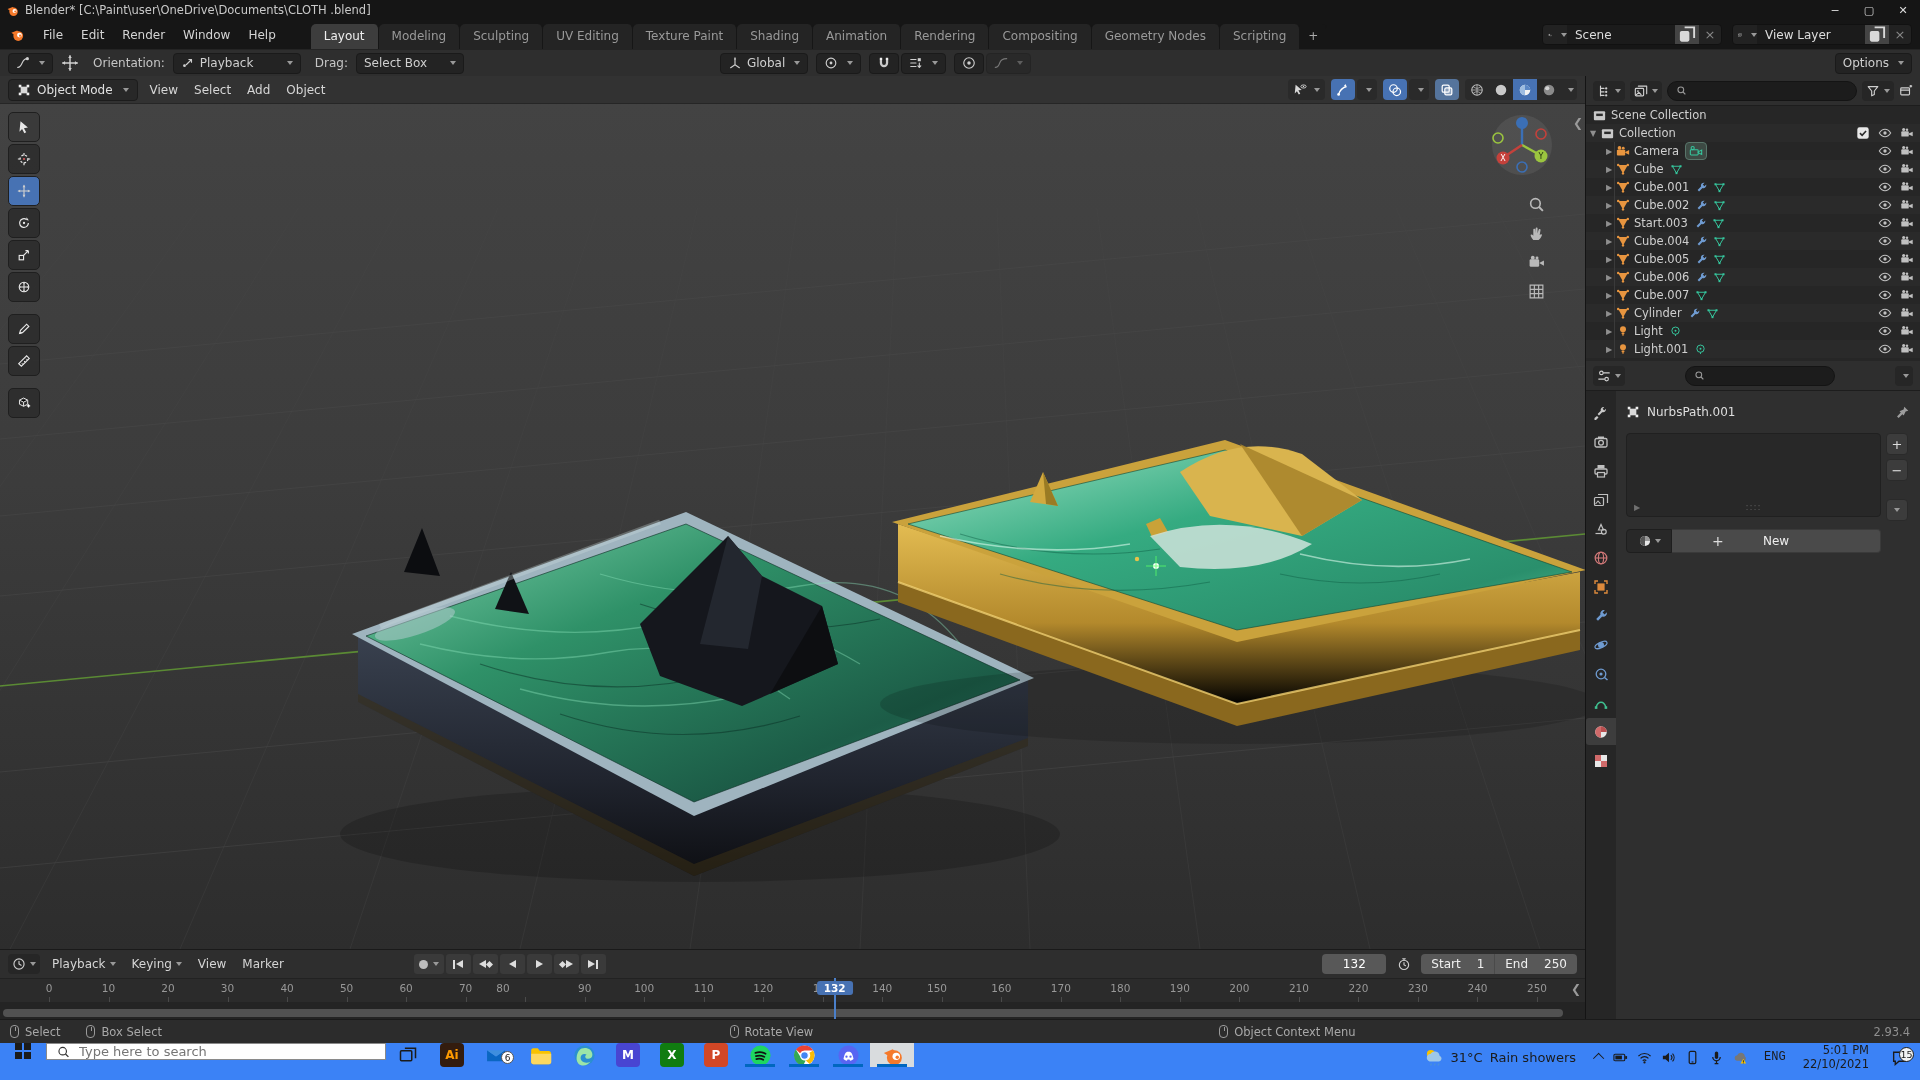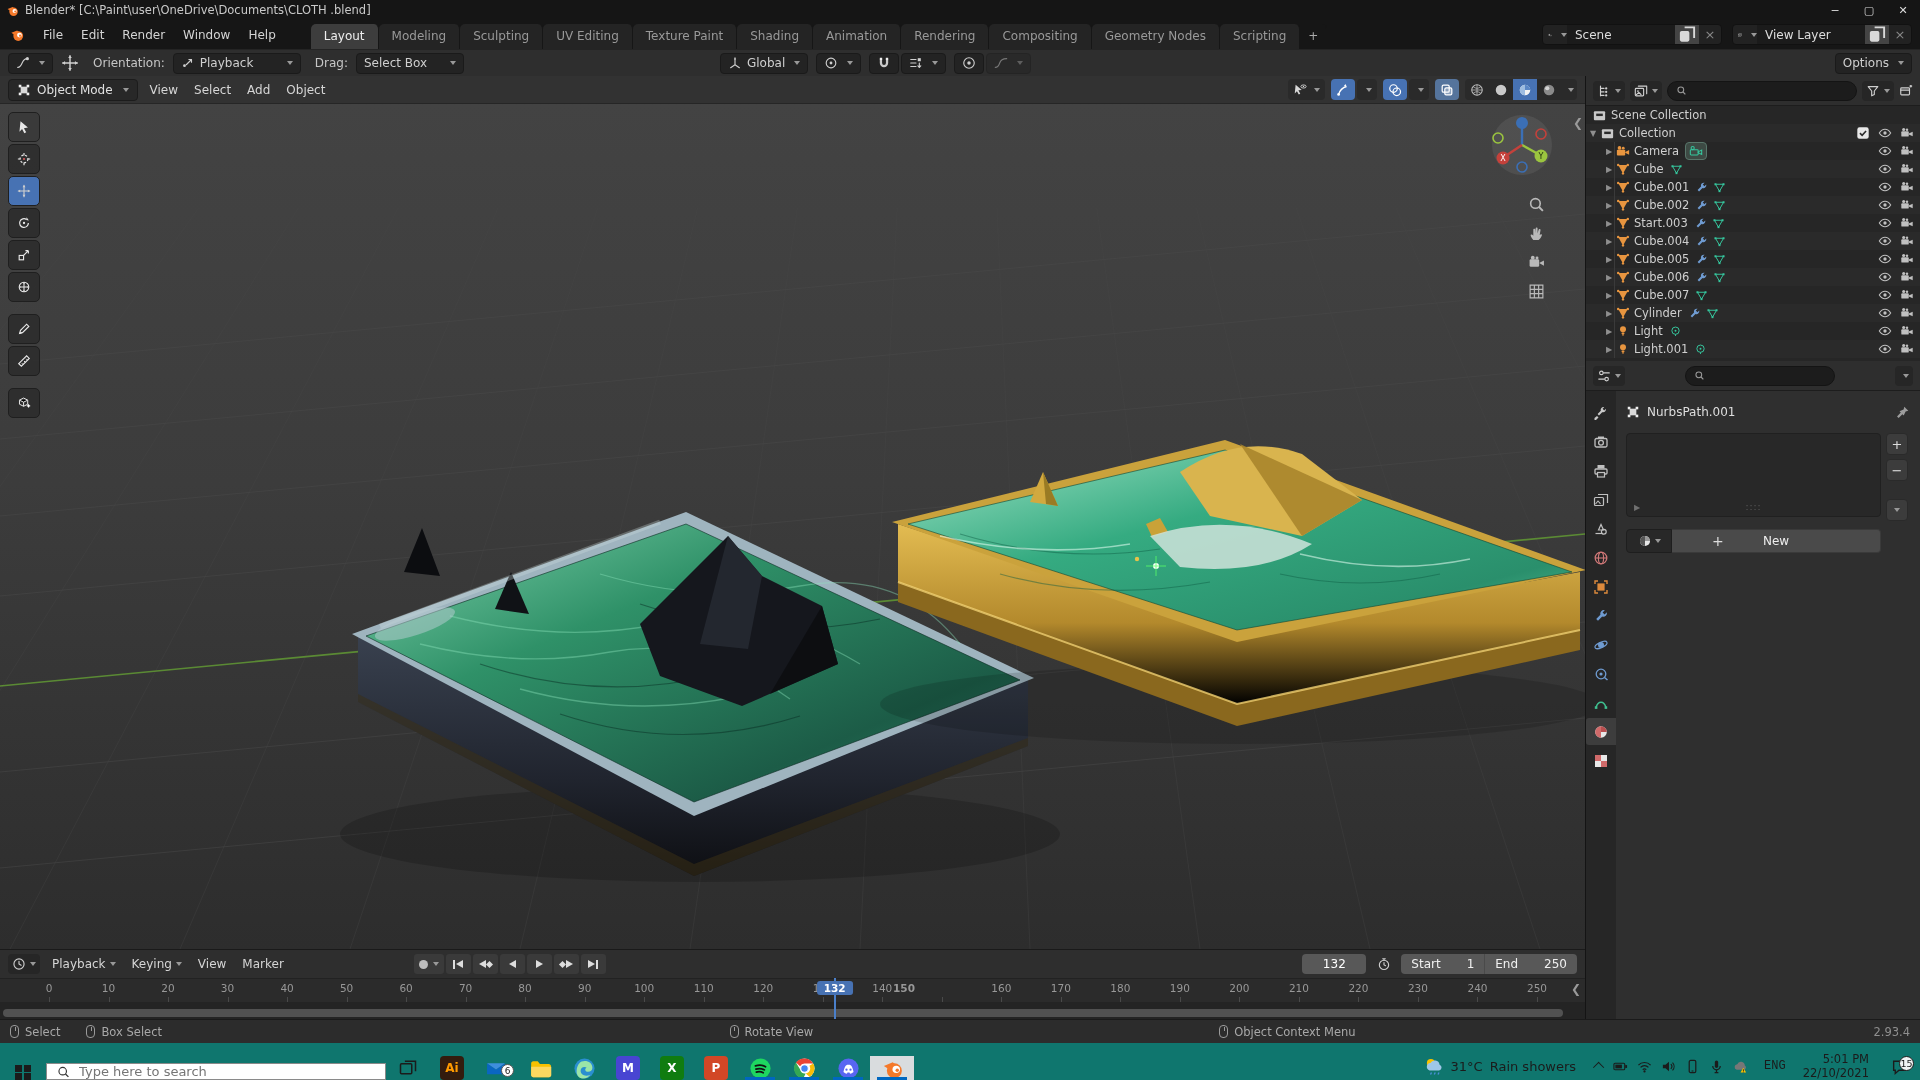--- a/index.html
+++ b/index.html
@@ -113,42 +113,42 @@
   .timeline { height:70px; background:#2a2a2a; border-top:1px solid #1a1a1a; position:relative; }
   .tl-head { height:28px; background:#2e2e2e; display:flex; align-items:center; padding:0 8px; gap:4px; }
   .tl-menu { padding:3px 8px; color:#d5d5d5; display:flex; align-items:center; }
   .transport { display:flex; gap:2px; margin-left:118px; }
   .tpbtn { width:25px; height:20px; background:#3a3a3a; border-radius:3px; display:flex; align-items:center; justify-content:center; gap:1px; }
   .t-tri { width:0; height:0; border-top:4.5px solid transparent; border-bottom:4.5px solid transparent; }
   .t-tri.r { border-left:7px solid #ddd; } .t-tri.l { border-right:7px solid #ddd; }
   .t-bar { width:2px; height:9px; background:#ddd; } .t-dia { width:5px; height:5px; background:#ddd; transform:rotate(45deg); }
   .framefield { margin-left:auto; background:#585858; border-radius:4px; height:20px; width:64px; display:flex; align-items:center; justify-content:center; color:#fff; }
   .rangegrp { display:flex; background:#585858; border-radius:4px; height:20px; overflow:hidden; margin-left:6px; }
-  .rangegrp div { display:flex; align-items:center; gap:26px; padding:0 10px; color:#f0f0f0; }
+  .rangegrp div { display:flex; align-items:center; gap:16px; padding:0 10px; color:#f0f0f0; }
   .rangegrp div + div { border-left:1px solid #4a4a4a; }
   .ruler { height:24px; background:#2b2b2b; border-top:1px solid #222; position:relative; }
   .tick { position:absolute; top:3px; transform:translateX(-50%); color:#989898; font-size:10.5px; }
   .tickline { position:absolute; bottom:0; width:1px; height:5px; background:#4a4a4a; }
   .tl-track { height:17px; background:#242424; position:relative; }
   .scrollbar { position:absolute; left:3px; right:22px; bottom:2px; height:8px; background:#515151; border-radius:4px; }
   .playhead { position:absolute; top:28px; bottom:0; width:2px; background:#4a7fc9; }
   .phbadge { position:absolute; top:31px; transform:translateX(-50%); background:#4772b3; color:#fff;
     font-size:10.5px; font-weight:bold; padding:1px 7px; border-radius:3px; z-index:2; }
   .collapse-t { position:absolute; right:4px; top:32px; color:#9a9a9a; font-size:12px; }
 
   
   .statusbar { height:24px; background:#2c2c2c; border-top:1px solid #1a1a1a; display:flex; align-items:center; padding:0 10px; color:#a8a8a8; position:relative; font-size:11.5px; }
   .sitem { display:flex; align-items:center; gap:6px; }
   .mico { width:9px; height:13px; border:1px solid #9a9a9a; border-radius:4px; position:relative; }
   .mico::after { content:""; position:absolute; left:50%; top:1px; width:1px; height:4px; background:#9a9a9a; }
   .s-rot { position:absolute; left:38%; } .s-ctx { position:absolute; left:63.5%; }
   .version { margin-left:auto; color:#8f8f8f; }
 
   
-  .taskbar { height:37px; background:#0f766e; display:flex; align-items:flex-end; color:#1b1b1b; }
+  .taskbar { height:37px; background:#3b82f6; display:flex; align-items:flex-start; color:#1b1b1b; }
   .startbtn { width:46px; display:flex; align-items:center; justify-content:center; }
   .winlogo { display:grid; grid-template-columns:7px 7px; grid-template-rows:7px 7px; gap:1.5px; }
   .winlogo i { background:#1b1b1b; }
   .tsearch { width:340px; background:#fff; border:1px solid #8a8a8a; display:flex; align-items:center; gap:9px; padding:0 10px; }
   .tsearch input { border:none; outline:none; font-size:13px; color:#444; width:100%; background:transparent; font-family:inherit; }
   .tapps { display:flex; }
   .tapp { width:44px; display:flex; align-items:center; justify-content:center; position:relative; }
   .tapp.open::after { content:""; position:absolute; left:7px; right:7px; bottom:0; height:3px; background:#0067c0; }
   .tapp.active { background:#d9dcde; }
   .appico { width:24px; height:24px; border-radius:4px; display:flex; align-items:center; justify-content:center; font-weight:bold; font-size:12px; }
@@ -751,35 +751,35 @@
           <span class="tick" style="left: 227.56px;">30</span>
           <span class="tickline" style="left: 227.56px;"></span>
           <span class="tick" style="left: 287.08px;">40</span>
           <span class="tickline" style="left: 287.08px;"></span>
           <span class="tick" style="left: 346.6px;">50</span>
           <span class="tickline" style="left: 346.6px;"></span>
           <span class="tick" style="left: 406.12px;">60</span>
           <span class="tickline" style="left: 406.12px;"></span>
           <span class="tick" style="left: 465.64px;">70</span>
           <span class="tickline" style="left: 465.64px;"></span>
-          <span class="tick" style="left: 525px;">80</span>
+          <span class="tick" style="left: 503px;">80</span>
           <span class="tickline" style="left: 525.16px;"></span>
           <span class="tick" style="left: 584.68px;">90</span>
           <span class="tickline" style="left: 584.68px;"></span>
           <span class="tick" style="left: 644.2px;">100</span>
           <span class="tickline" style="left: 644.2px;"></span>
           <span class="tick" style="left: 703.72px;">110</span>
           <span class="tickline" style="left: 703.72px;"></span>
           <span class="tick" style="left: 763.24px;">120</span>
           <span class="tickline" style="left: 763.24px;"></span>
           <span class="tick" style="left: 822.76px;">130</span>
           <span class="tickline" style="left: 822.76px;"></span>
           <span class="tick" style="left: 882.28px;">140</span>
           <span class="tickline" style="left: 882.28px;"></span>
-          <span class="tick" style="left: 904px; font-weight: bold;">150</span>
+          <span class="tick" style="left: 937px;">150</span>
           <span class="tickline" style="left: 941.8px;"></span>
           <span class="tick" style="left: 1001.32px;">160</span>
           <span class="tickline" style="left: 1001.32px;"></span>
           <span class="tick" style="left: 1060.84px;">170</span>
           <span class="tickline" style="left: 1060.84px;"></span>
           <span class="tick" style="left: 1120.36px;">180</span>
           <span class="tickline" style="left: 1120.36px;"></span>
           <span class="tick" style="left: 1179.88px;">190</span>
           <span class="tickline" style="left: 1179.88px;"></span>
           <span class="tick" style="left: 1239.4px;">200</span>

